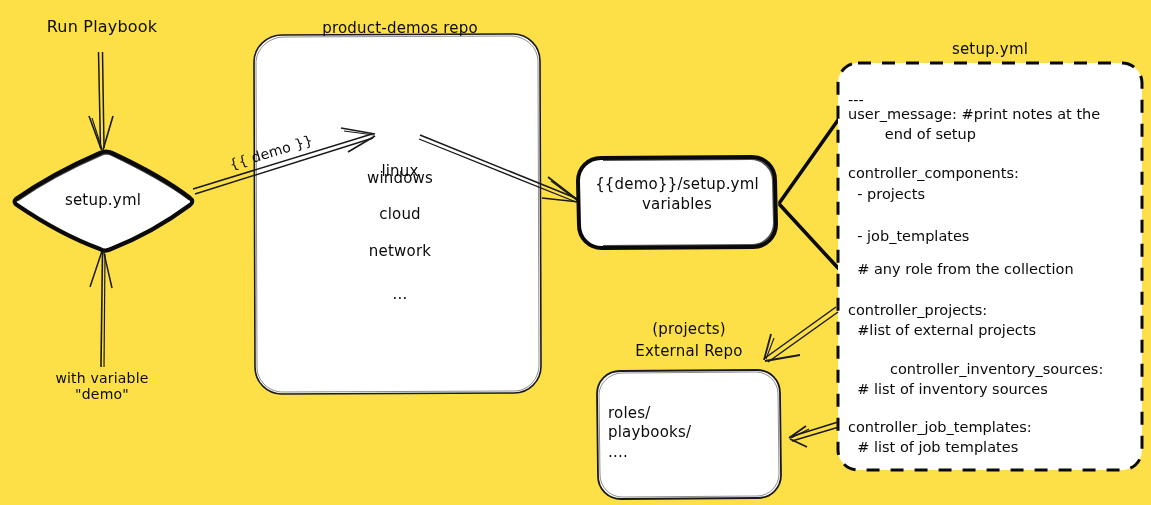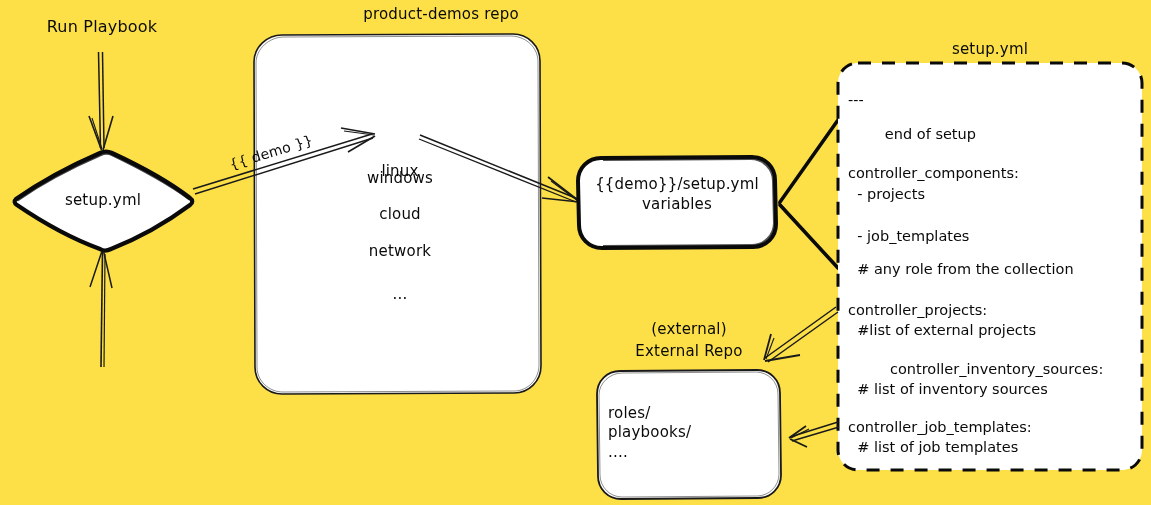--- a/index.html
+++ b/index.html
@@ -143,44 +143,47 @@
       <path d="M806,426 L789,438" fill="none" stroke="#1a1a1a" stroke-width="1.8"></path>
       <path d="M807,447 L790,439" fill="none" stroke="#1a1a1a" stroke-width="1.8"></path>
       <path d="M809,429 L791,438" fill="none" stroke="#1a1a1a" stroke-width="1.1"></path>
     </g>
   </svg>
 
   <div class="lbl t16 ctr" style="left:102px; top:18px;">Run Playbook</div>
 
   <div class="lbl t15 ctr" style="left:103px; top:192px;">setup.yml</div>
 
+  <div class="lbl t14 ctr" style="left:102px; top:370px;">with variable
+"demo"</div>
 
-  <div class="lbl t15 ctr" style="left:400px; top:6px;margin-left:41px;">product-demos repo</div>
+  <div class="lbl t15 ctr" style="left:400px; top:20px;">product-demos repo</div>
 
   <div class="lbl t14" style="left:228px; top:144px; transform:rotate(-17deg);">{{ demo }}</div>
 
   <div class="lbl t15 ctr" style="left:400px; top:128px;margin-top:35px;">linux</div>
   <div class="lbl t15 ctr" style="left:400px; top:170px;">windows</div>
   <div class="lbl t15 ctr" style="left:400px; top:206px;">cloud</div>
   <div class="lbl t15 ctr" style="left:400px; top:243px;">network</div>
   <div class="lbl t15 ctr" style="left:400px; top:286px;">...</div>
 
   <div class="lbl t15 ctr" style="left:677px; top:176px;">{{demo}}/setup.yml</div>
   <div class="lbl t15 ctr" style="left:677px; top:196px;">variables</div>
 
-  <div class="lbl t15 ctr" style="left:689px; top:321px;">(external)</div>
+  <div class="lbl t15 ctr" style="left:689px; top:321px;">(projects)</div>
   <div class="lbl t15 ctr" style="left:689px; top:343px;">External Repo</div>
 
   <div class="lbl t15" style="left:608px; top:405px;">roles/</div>
   <div class="lbl t15" style="left:608px; top:424px;">playbooks/</div>
   <div class="lbl t15" style="left:608px; top:444px;">....</div>
 
   <div class="lbl t15 ctr" style="left:990px; top:41px;">setup.yml</div>
 
   <div class="panel-text" style="left:848px; top:90px;">---</div>
+  <div class="panel-text" style="left:848px; top:104px;">user_message: #print notes at the</div>
   <div class="panel-text" style="left:848px; top:124px;">        end of setup</div>
 
   <div class="panel-text" style="left:848px; top:163px;">controller_components:</div>
   <div class="panel-text" style="left:848px; top:184px;">  - projects</div>
   <div class="panel-text" style="left:848px; top:226px;">  - job_templates</div>
   <div class="panel-text" style="left:848px; top:259px;">  # any role from the collection</div>
 
   <div class="panel-text" style="left:848px; top:300px;">controller_projects:</div>
   <div class="panel-text" style="left:848px; top:320px;">  #list of external projects</div>
 

